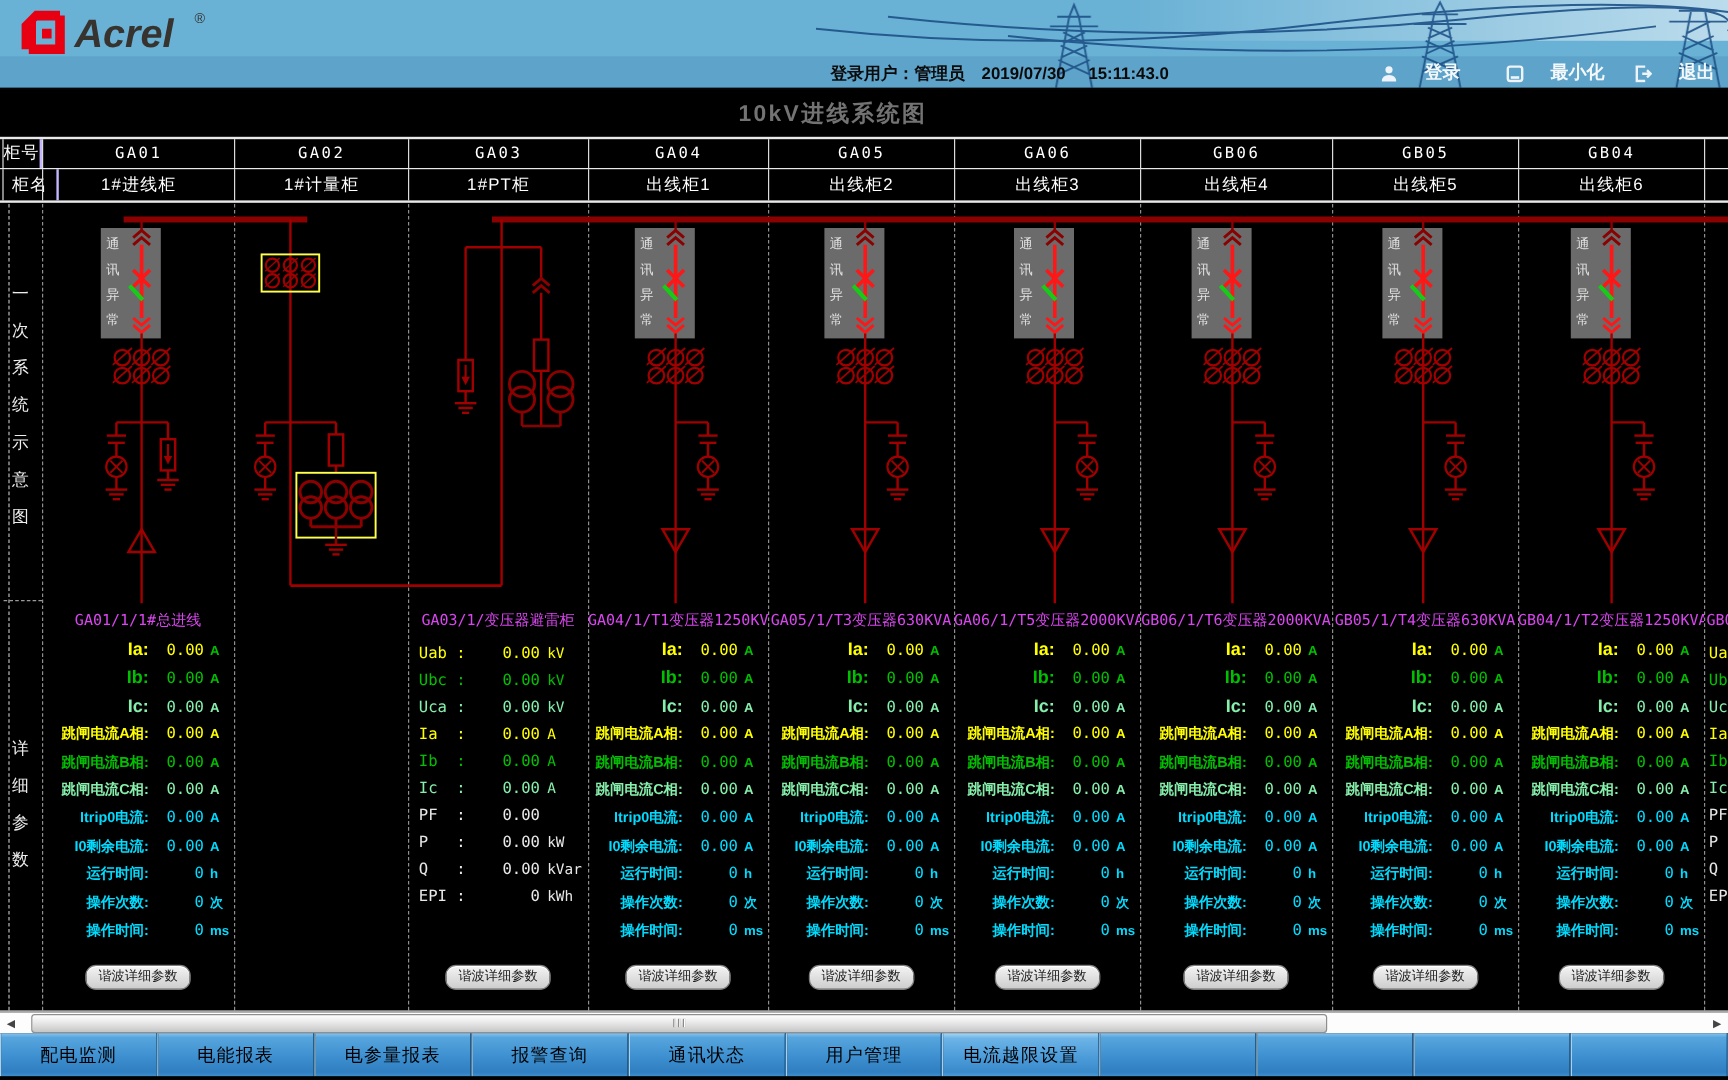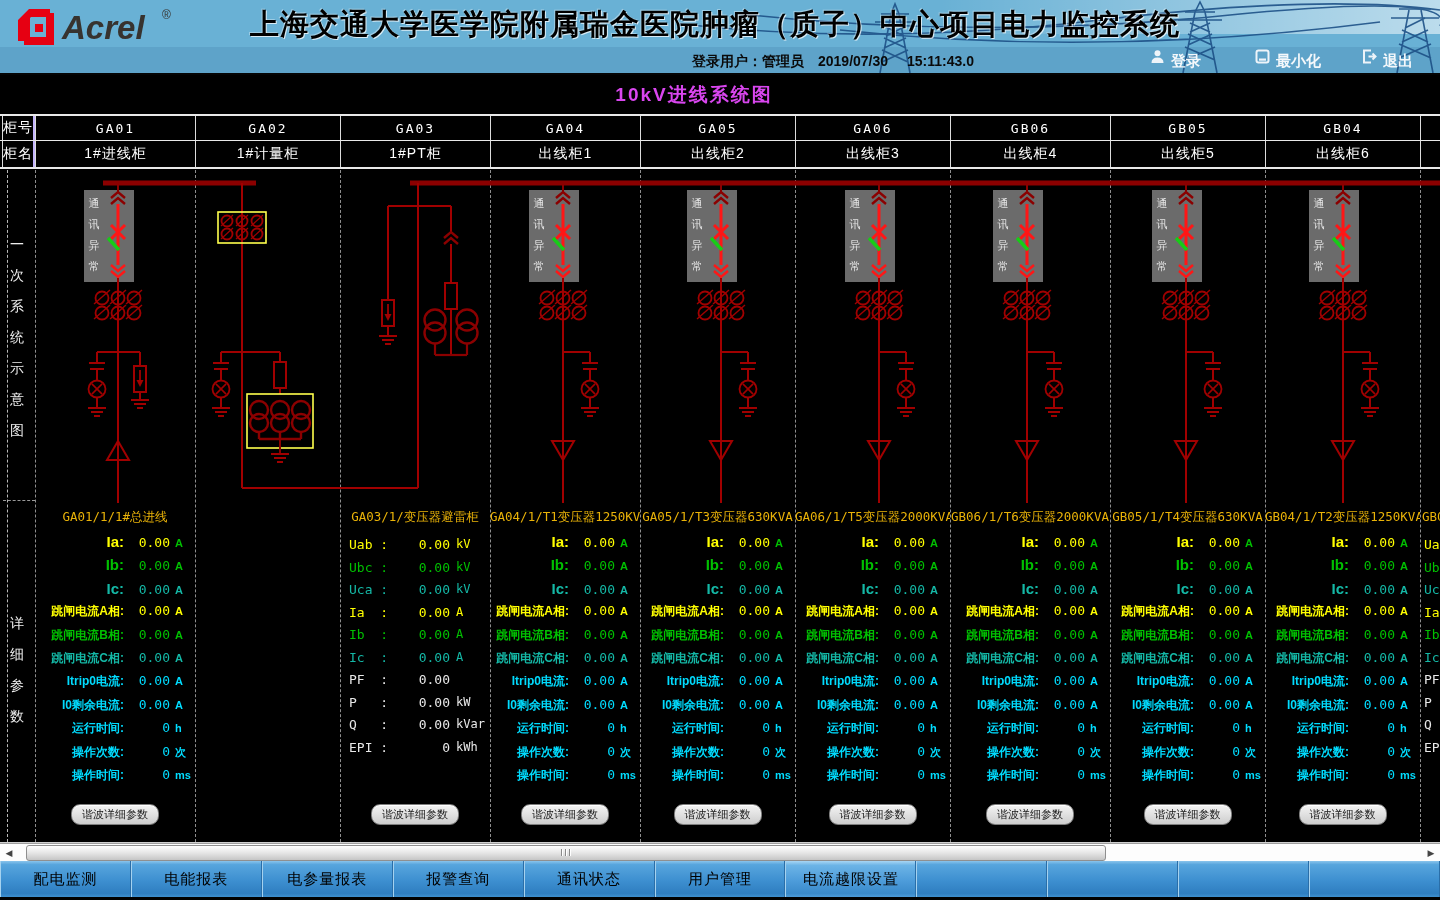--- a/index.html
+++ b/index.html
@@ -12,25 +12,25 @@
     background:linear-gradient(180deg,#83c2df 0%,#69b1d5 45%,#5ca8cе 70%,#5ba6cc 100%);
     background-color:#69b1d5;}
   #row2{left:0;top:47px;width:1440px;height:26px;background:rgba(25,80,130,0.14);}
   #topborder{left:0;top:73px;width:1440px;height:2px;background:#050505;}
   #apptitle{left:250px;top:5px;width:980px;height:40px;color:#000;
     font-size:29px;font-weight:bold;letter-spacing:1px;white-space:nowrap;
     text-shadow:1px 1px 0 rgba(255,255,255,.75),-1px -1px 0 rgba(255,255,255,.35);}
   #logo{left:14px;top:5px;}
   .loginrow{top:50px;height:22px;line-height:22px;color:#0a0a0a;font-size:14px;font-weight:bold;white-space:nowrap;}
   .tbtn{top:49px;height:24px;line-height:24px;color:#f4f8fb;font-size:15px;font-weight:bold;
-        display:flex;align-items:flex-start;gap:6px;cursor:pointer;white-space:nowrap;}
+        display:flex;align-items:center;gap:22px;cursor:pointer;white-space:nowrap;}
   .tbtn svg{display:block;}
 
   
-  #pagetitle{left:0;top:82px;width:1388px;height:26px;text-align:center;color:#d946ef;
+  #pagetitle{left:0;top:82px;width:1388px;height:26px;text-align:center;color:#737373;
     font-size:19px;font-weight:bold;letter-spacing:2px;}
 
   
   .hline{left:0;width:1440px;background:#e9e9e9;}
   .hcell{position:absolute;color:#fff;display:flex;align-items:center;justify-content:center;
          border-left:1px solid #dcdcdc;box-sizing:border-box;}
   .hc1{font-family:"DejaVu Sans Mono",monospace;font-size:13px;letter-spacing:2px;}
   .hc2{font-size:14px;letter-spacing:1px;}
   .hlabel{border-right:2px solid #c4b5fd;}
 
@@ -39,34 +39,34 @@
   .sidedash{top:170px;height:672px;width:0;border-left:1px dashed #b9b9b9;}
   .middash{left:3px;top:500px;width:32px;height:0;border-top:1px dashed #9a9a9a;}
 
   
   .vtext{left:0;width:35px;color:#eee;font-size:14px;letter-spacing:1px;
     display:flex;flex-direction:column;align-items:center;justify-content:center;}
   .vtext span{display:block;line-height:31px;}
 
   
   .panel{position:absolute;top:503px;height:339px;box-sizing:border-box;overflow:hidden;}
-  .ptitle{position:absolute;left:0;top:6px;width:100%;text-align:center;color:#eab308;
+  .ptitle{position:absolute;left:0;top:6px;width:100%;text-align:center;color:#d946ef;
     font-family:"DejaVu Sans Mono",monospace;font-size:12.5px;white-space:nowrap;}
   .rows{position:absolute;left:0;top:30px;width:100%;}
   .prow{display:flex;align-items:baseline;height:23.4px;}
   .plabel{flex:1 1 auto;text-align:right;font-size:12px;font-weight:bold;white-space:nowrap;overflow:hidden;}
   .plabel.big{font-size:15px;}
   .pval{width:46px;text-align:right;font-family:"DejaVu Sans Mono",monospace;font-size:13px;}
   .punit{width:25px;text-align:left;padding-left:5px;font-size:11px;font-weight:bold;box-sizing:border-box;}
   .mrows{position:absolute;left:0;top:34px;width:100%;font-family:"DejaVu Sans Mono",monospace;}
   .mrow{display:flex;align-items:flex-start;height:22.5px;}
   .mlabel{width:52px;padding-left:9px;font-size:13px;white-space:pre;box-sizing:border-box;}
   .mval{flex:1;text-align:right;font-size:13px;}
   .munit{width:40px;padding-left:6px;font-size:12px;box-sizing:border-box;white-space:nowrap;}
-  .c-y{color:#ffff00}.c-g{color:#00c000}.c-r{color:#14b8a6}.c-c{color:#00dcff}.c-w{color:#e8e8e8}
+  .c-y{color:#ffff00}.c-g{color:#00c000}.c-r{color:#86efac}.c-c{color:#00dcff}.c-w{color:#e8e8e8}
   .hbtn{position:absolute;left:50%;transform:translateX(-50%);top:301px;height:19px;line-height:18px;
     padding:0 10px;font-size:11px;color:#1a1a1a;white-space:nowrap;cursor:pointer;
     background:linear-gradient(180deg,#f4f4f4,#cdcdcd);border:1px solid #7e7e7e;border-radius:9px;
     box-shadow:inset 0 1px 0 #fff;}
 
   
   #tbot{left:0;top:842px;width:1440px;height:1px;background:#cfcfcf;}
   #hscroll{left:0;top:843px;width:1440px;height:18px;background:#fdfdfd;border-top:1px solid #9e9e9e;box-sizing:border-box;}
   .sarrow{position:absolute;top:3px;width:14px;height:12px;color:#444;font-size:9px;line-height:12px;text-align:center;cursor:pointer;}
   #sthumb{position:absolute;left:26px;top:1px;width:1078px;height:14px;cursor:pointer;
@@ -115,21 +115,20 @@
   <svg class="abs" id="logo" width="235" height="44" viewBox="0 0 235 44">
     <g>
       <path d="M4,15 L15,4 H36 V12 H17 L16,13 V36 H4 Z" fill="#e60012"></path>
       <path d="M40,8 V40 H10 V32 H32 V8 Z" fill="#e60012"></path>
       <path d="M21,19 H29 V27 H21 Z" fill="#e60012"></path>
       <text x="48" y="34" font-family="Liberation Sans,sans-serif" font-size="33" font-weight="bold" font-style="italic" fill="#37332f">Acrel</text>
       <text x="148" y="14" font-family="Liberation Sans,sans-serif" font-size="12" fill="#37332f">®</text>
     </g>
   </svg>
 
-  <div class="abs" id="apptitle">上海交通大学医学院附属瑞金医院肿瘤（质子）中心项目电力监控系统</div>
   <div class="abs" id="row2"></div>
 
   <span class="abs loginrow" style="left:692px">登录用户：</span>
   <span class="abs loginrow" style="left:762px">管理员</span>
   <span class="abs loginrow" style="left:818px">2019/07/30</span>
   <span class="abs loginrow" style="left:907px">15:11:43.0</span>
 
   <div class="abs tbtn" style="left:1150px">
     <svg width="15" height="15" viewBox="0 0 15 15">
       <circle cx="7.5" cy="4.2" r="3" fill="#eef4f9"></circle>
@@ -154,21 +153,21 @@
   <div class="abs" id="topborder"></div>
 </div>
 
 <div class="abs" id="pagetitle">10kV进线系统图</div>
 
 <div class="abs hline" style="top:114px;height:2px"></div>
 <div class="abs hline" style="top:140px;height:1px"></div>
 <div class="abs hline" style="top:167px;height:2px"></div>
 
 <div class="abs hcell hc2 hlabel" style="left:2px;top:116px;width:33px;height:24px">柜号</div>
-<div class="abs hcell hc2 hlabel" style="left:2px;top:141px;width:33px;height:26px">柜名</div>
+<div class="abs hcell hc2 hlabel" style="left:2px;top:141px;width:47px;height:26px">柜名</div>
 
 <div id="hcells">
     <div class="abs hcell hc1" style="left:35px;top:116px;width:160px;height:24px">GA01</div>
     <div class="abs hcell hc2" style="left:35px;top:141px;width:160px;height:26px">1#进线柜</div>
     <div class="abs hcell hc1" style="left:195px;top:116px;width:145px;height:24px">GA02</div>
     <div class="abs hcell hc2" style="left:195px;top:141px;width:145px;height:26px">1#计量柜</div>
     <div class="abs hcell hc1" style="left:340px;top:116px;width:150px;height:24px">GA03</div>
     <div class="abs hcell hc2" style="left:340px;top:141px;width:150px;height:26px">1#PT柜</div>
     <div class="abs hcell hc1" style="left:490px;top:116px;width:150px;height:24px">GA04</div>
     <div class="abs hcell hc2" style="left:490px;top:141px;width:150px;height:26px">出线柜1</div>

